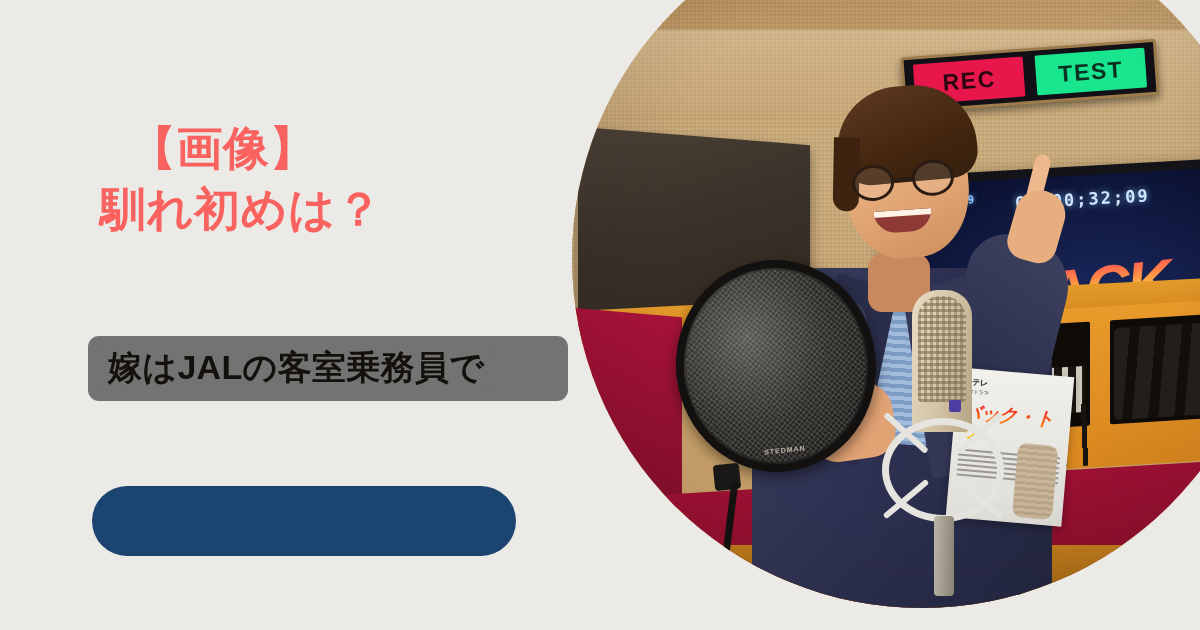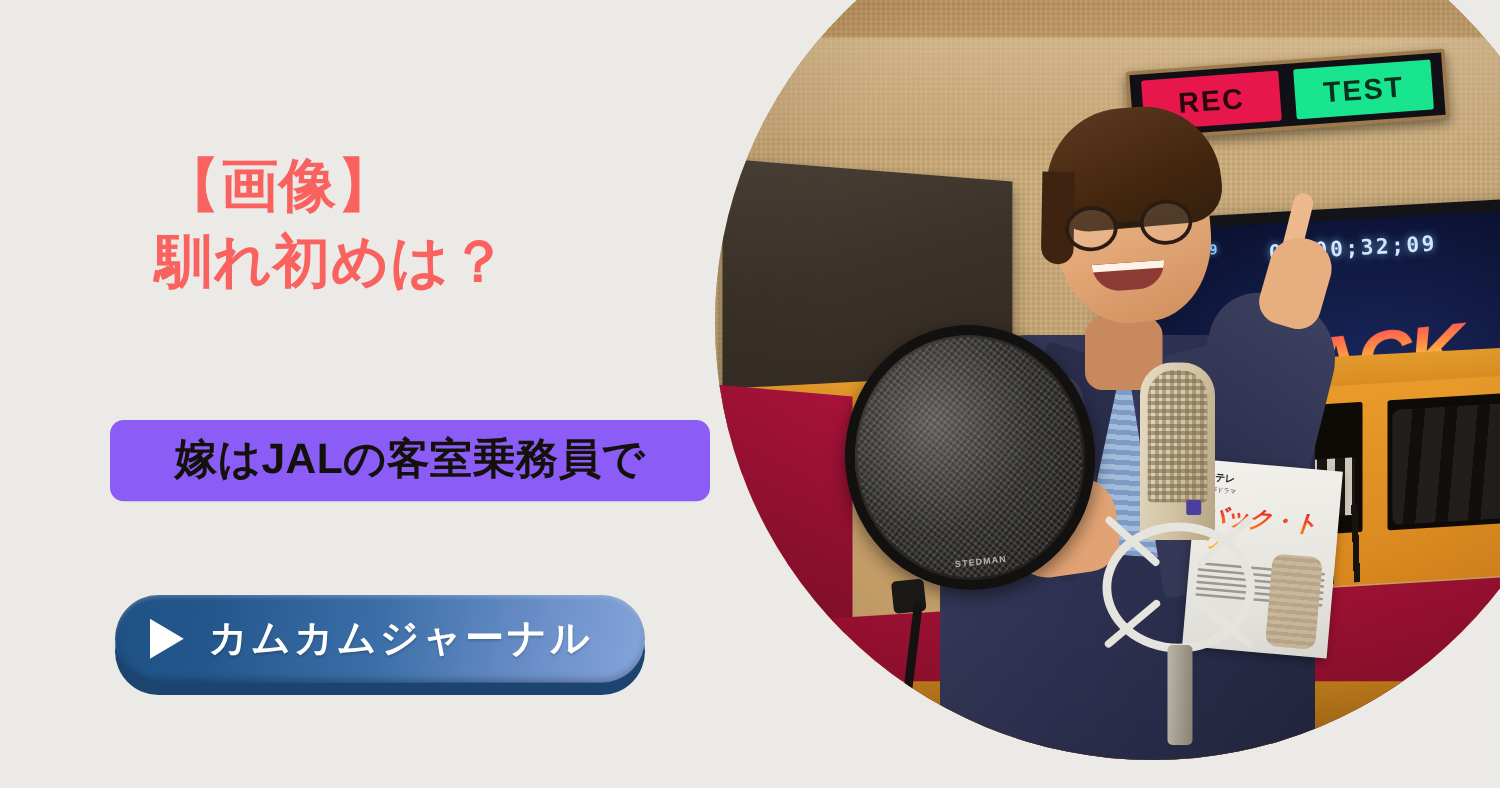--- a/index.html
+++ b/index.html
@@ -25,40 +25,39 @@
     width:470px;
     color:#F9625E;
     font-weight:bold;
     font-size:46px;
     line-height:1.32;
     letter-spacing:0.5px;
     white-space:nowrap;
   }
   .headline .ln1 { display:block; padding-left:30px; }
   .headline .ln2 { display:block; }
-  .headline .ln3 { display:block;margin-left:24px; }
+  .headline .ln3 { display:block; }
 
   .subhead {
     position:absolute;
     left:88px; top:336px;
     width:480px;
     font-size:34px;
     font-weight:bold;
     color:#14110C;
     line-height:1.62;
     letter-spacing:0.3px;
   }
   .subhead span {
-    background:#8b5cf6;
+    background:#737373;
     border-radius:11px;
     padding:4px 10px 6px 10px;
     box-decoration-break:clone;
     -webkit-box-decoration-break:clone;
     display:inline;
-    text-align:center;
   }
   .subhead .sline { display:block; white-space:nowrap; }
   .subhead .sline + .sline { margin-top:2px; }
 
   
   .cta-wrap {
     position:absolute;
     left:92px; top:476px;
     width:424px; height:80px;
   }
@@ -481,24 +480,20 @@
     <span class="ln1">【画像】</span>
     <span class="ln3">馴れ初めは？</span>
   </div>
 
   <div class="subhead">
     <span class="sline"><span>嫁はJALの客室乗務員で</span></span>
   </div>
 
   <div class="cta-wrap">
     <div class="cta-shadow"></div>
-    <button class="cta">
-      <span class="play-tri"></span>
-      <span class="cta-label">カムカムジャーナル</span>
-    </button>
   </div>
 
 </div>
 
 <div class="photo-circle">
   <div class="scene">
 
     <div class="wall">
       <div class="wall-tex"></div>
       <div class="wall-band"></div>

